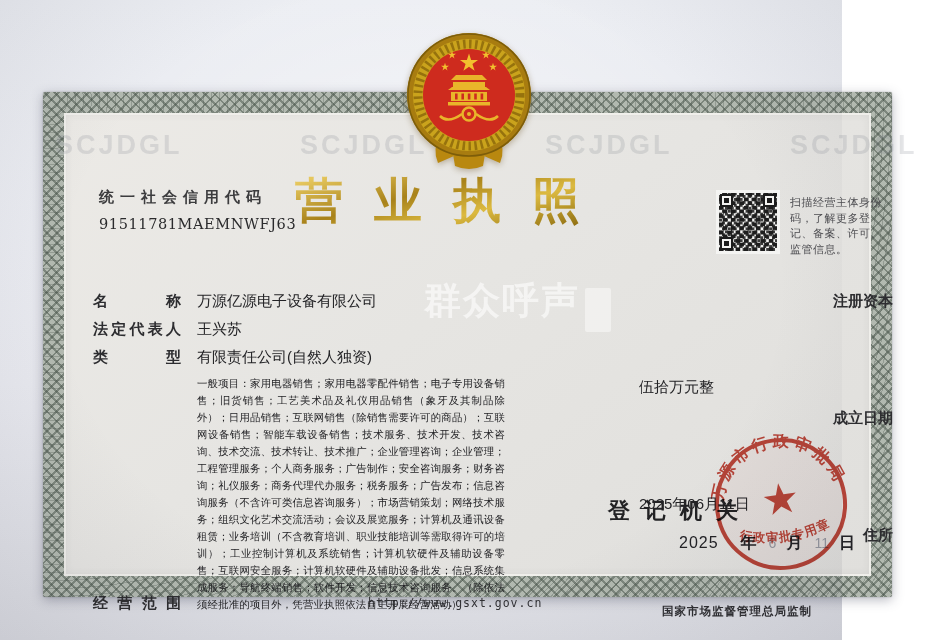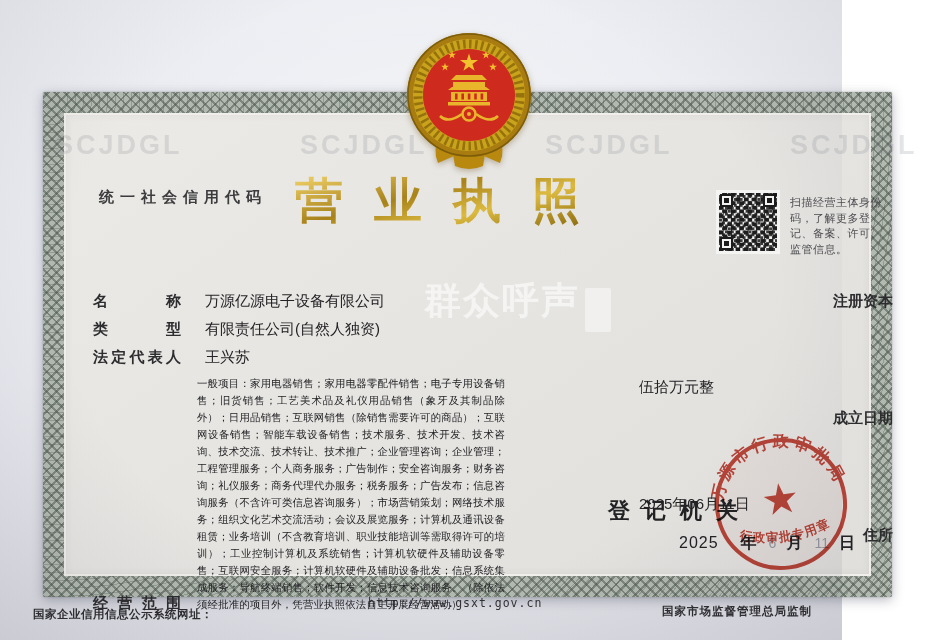--- a/index.html
+++ b/index.html
@@ -90,21 +90,21 @@
     color:#4c4c50; letter-spacing:.5px; }
 
   
   .fields-left{ position:absolute; left:50px; top:199px; width:412px; z-index:3; }
   .fields-right{ position:absolute; left:478px; top:199px; width:372px; z-index:3; }
   .row{ display:flex; align-items:flex-end; margin-bottom:8px; }
   .f-label{
     flex:0 0 88px; font-size:15px; font-weight:bold; color:#2d2d30;
     text-align:justify; text-align-last:justify; line-height:20px;
   }
-  .f-value{ margin-left:24px; font-size:15px; color:#232326; line-height:20px; }
+  .f-value{ margin-left:16px; font-size:15px; color:#232326; line-height:20px; }
   .fields-right .f-label{ flex-basis:86px; }
   .fields-right .f-value{ width:254px; line-height:26px; margin-top:-3px; }
   .fields-right .row{ margin-bottom:8px;flex-direction:column; }
   .scope-text{
     width:336px; font-size:10.4px; line-height:17px; letter-spacing:.2px;
     text-align:justify; color:#232326; margin-left:16px;
   }
 
   
   .registrar{ position:absolute; left:565px; top:404px; z-index:2;
@@ -133,45 +133,46 @@
   <span class="wm-tile p1">SCJDGL</span>
   <span class="wm-tile p2">SCJDGL</span>
   <span class="wm-tile p3">SCJDGL</span>
   <span class="wm-tile p4">SCJDGL</span>
 
   <div class="cert-frame">
     <div class="cert-paper"></div>
 
     <div class="credit-block">
       <div class="credit-label">统一社会信用代码</div>
+      <div class="credit-code">91511781MAEMNWFJ63</div>
     </div>
 
     <div class="license-title">营业执照</div>
 
     <div class="qr-block">
       <div class="qr">
         <span class="qr-finder tl"></span>
         <span class="qr-finder tr"></span>
         <span class="qr-finder bl"></span>
       </div>
       <div class="qr-caption">扫描经营主体身份码，了解更多登记、备案、许可、监管信息。</div>
     </div>
 
     <div class="fields-left">
       <div class="row">
         <span class="f-label">名称</span>
         <span class="f-value">万源亿源电子设备有限公司</span>
       </div>
       <div class="row">
+        <span class="f-label">法定代表人</span>
+        <span class="f-value">王兴苏</span>
+      </div>
+      <div class="row">
         <span class="f-label">类型</span>
         <span class="f-value">有限责任公司(自然人独资)</span>
-      </div>
-      <div class="row">
-        <span class="f-label">法定代表人</span>
-        <span class="f-value">王兴苏</span>
       </div>
       <div class="row">
         <span class="f-label">经营范围</span>
         <span class="scope-text">一般项目：家用电器销售；家用电器零配件销售；电子专用设备销售；旧货销售；工艺美术品及礼仪用品销售（象牙及其制品除外）；日用品销售；互联网销售（除销售需要许可的商品）；互联网设备销售；智能车载设备销售；技术服务、技术开发、技术咨询、技术交流、技术转让、技术推广；企业管理咨询；企业管理；工程管理服务；个人商务服务；广告制作；安全咨询服务；财务咨询；礼仪服务；商务代理代办服务；税务服务；广告发布；信息咨询服务（不含许可类信息咨询服务）；市场营销策划；网络技术服务；组织文化艺术交流活动；会议及展览服务；计算机及通讯设备租赁；业务培训（不含教育培训、职业技能培训等需取得许可的培训）；工业控制计算机及系统销售；计算机软硬件及辅助设备零售；互联网安全服务；计算机软硬件及辅助设备批发；信息系统集成服务；导航终端销售；软件开发；信息技术咨询服务。（除依法须经批准的项目外，凭营业执照依法自主开展经营活动）</span>
       </div>
     </div>
 
     <div class="fields-right">
       <div class="row">
         <span class="f-label">注册资本</span>
@@ -247,16 +248,15 @@
     <circle cx="65" cy="84" r="2" fill="#e9b52a"></circle>
     <path d="M58,84 Q44,94 36,86" fill="none" stroke="#e9b52a" stroke-width="2.5"></path>
     <path d="M72,84 Q86,94 94,86" fill="none" stroke="#e9b52a" stroke-width="2.5"></path>
   </svg>
 
   <div class="wm-overlay">
     <span class="wm-text">群众呼声</span>
     <span class="wm-block"></span>
   </div>
 
-  <div class="footer-site-label">国家企业信用信息公示系统网址：</div>
   <div class="footer-site-url">http://www.gsxt.gov.cn</div>
   <div class="footer-producer">国家市场监督管理总局监制</div>
 </div>
 
 </body></html>

